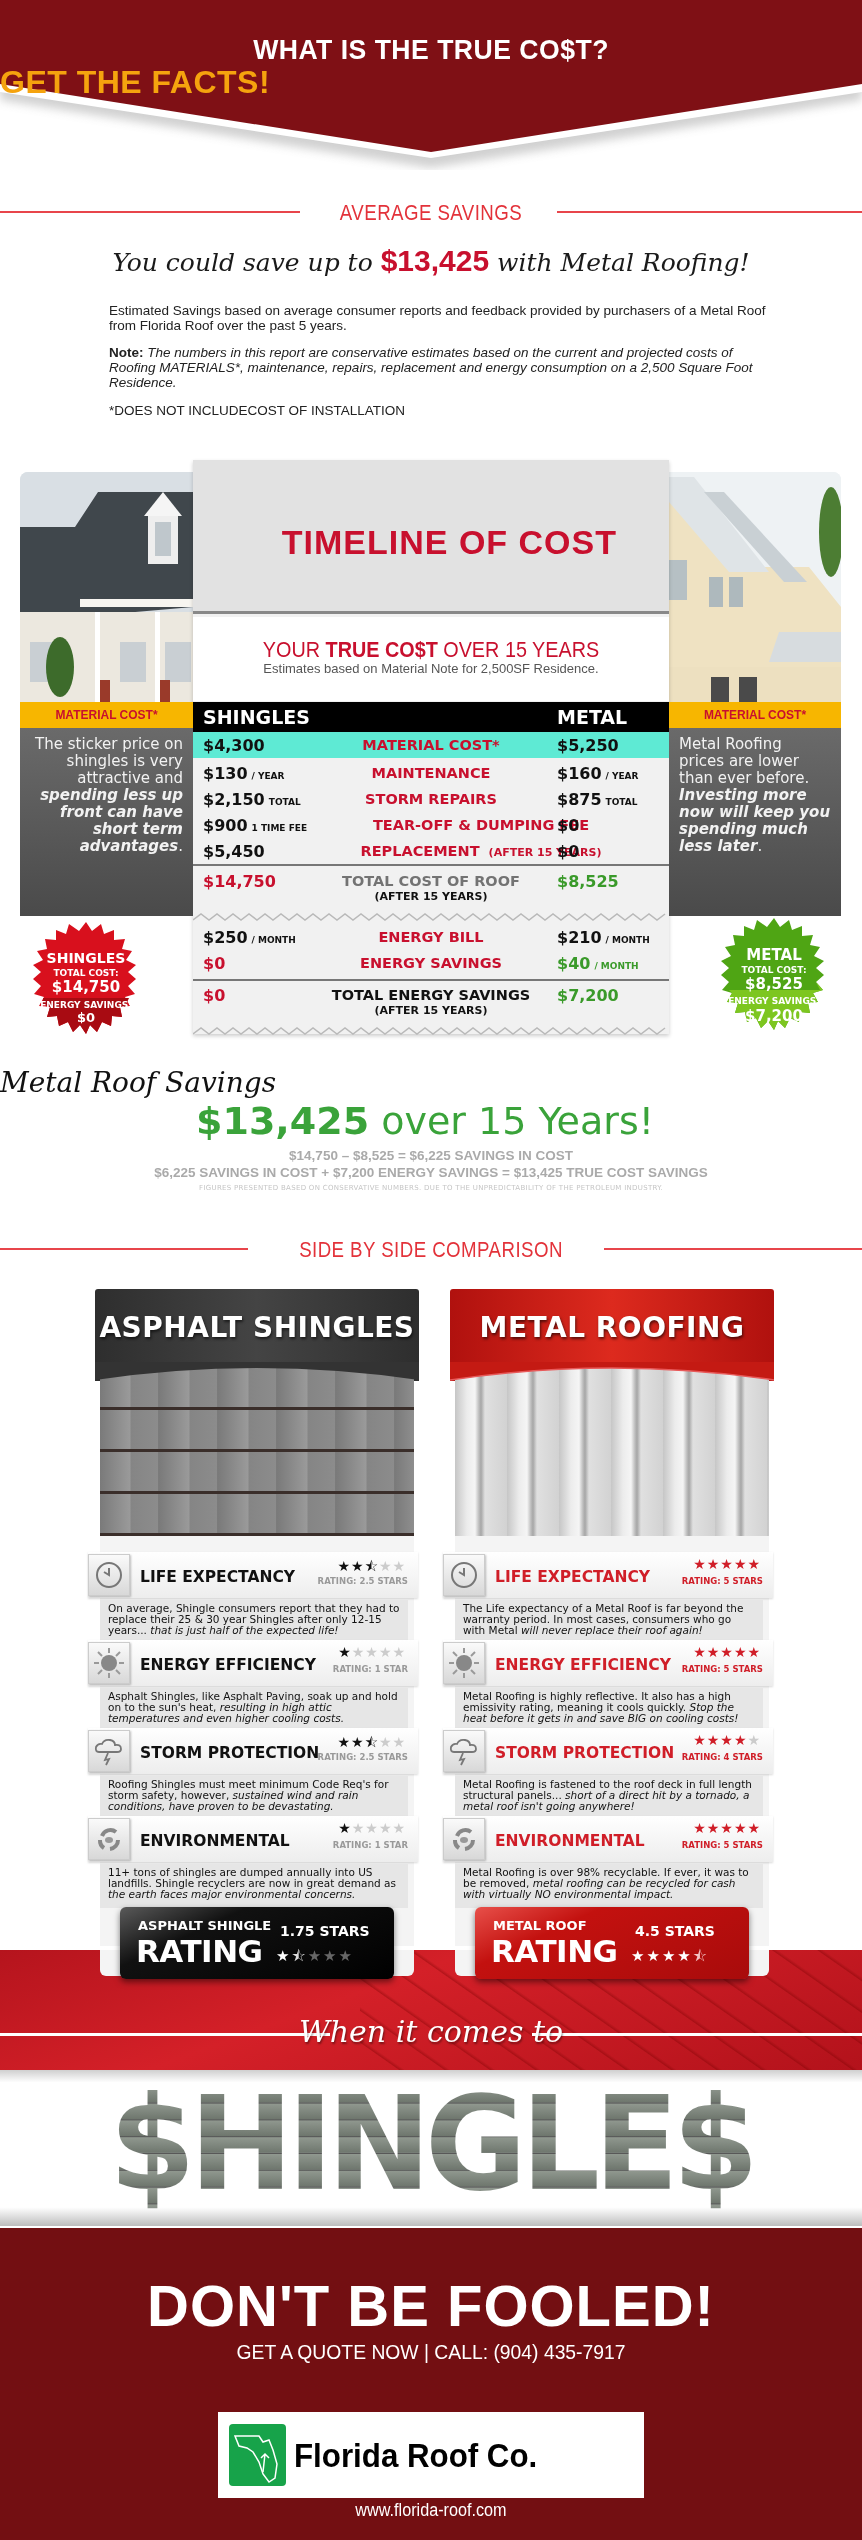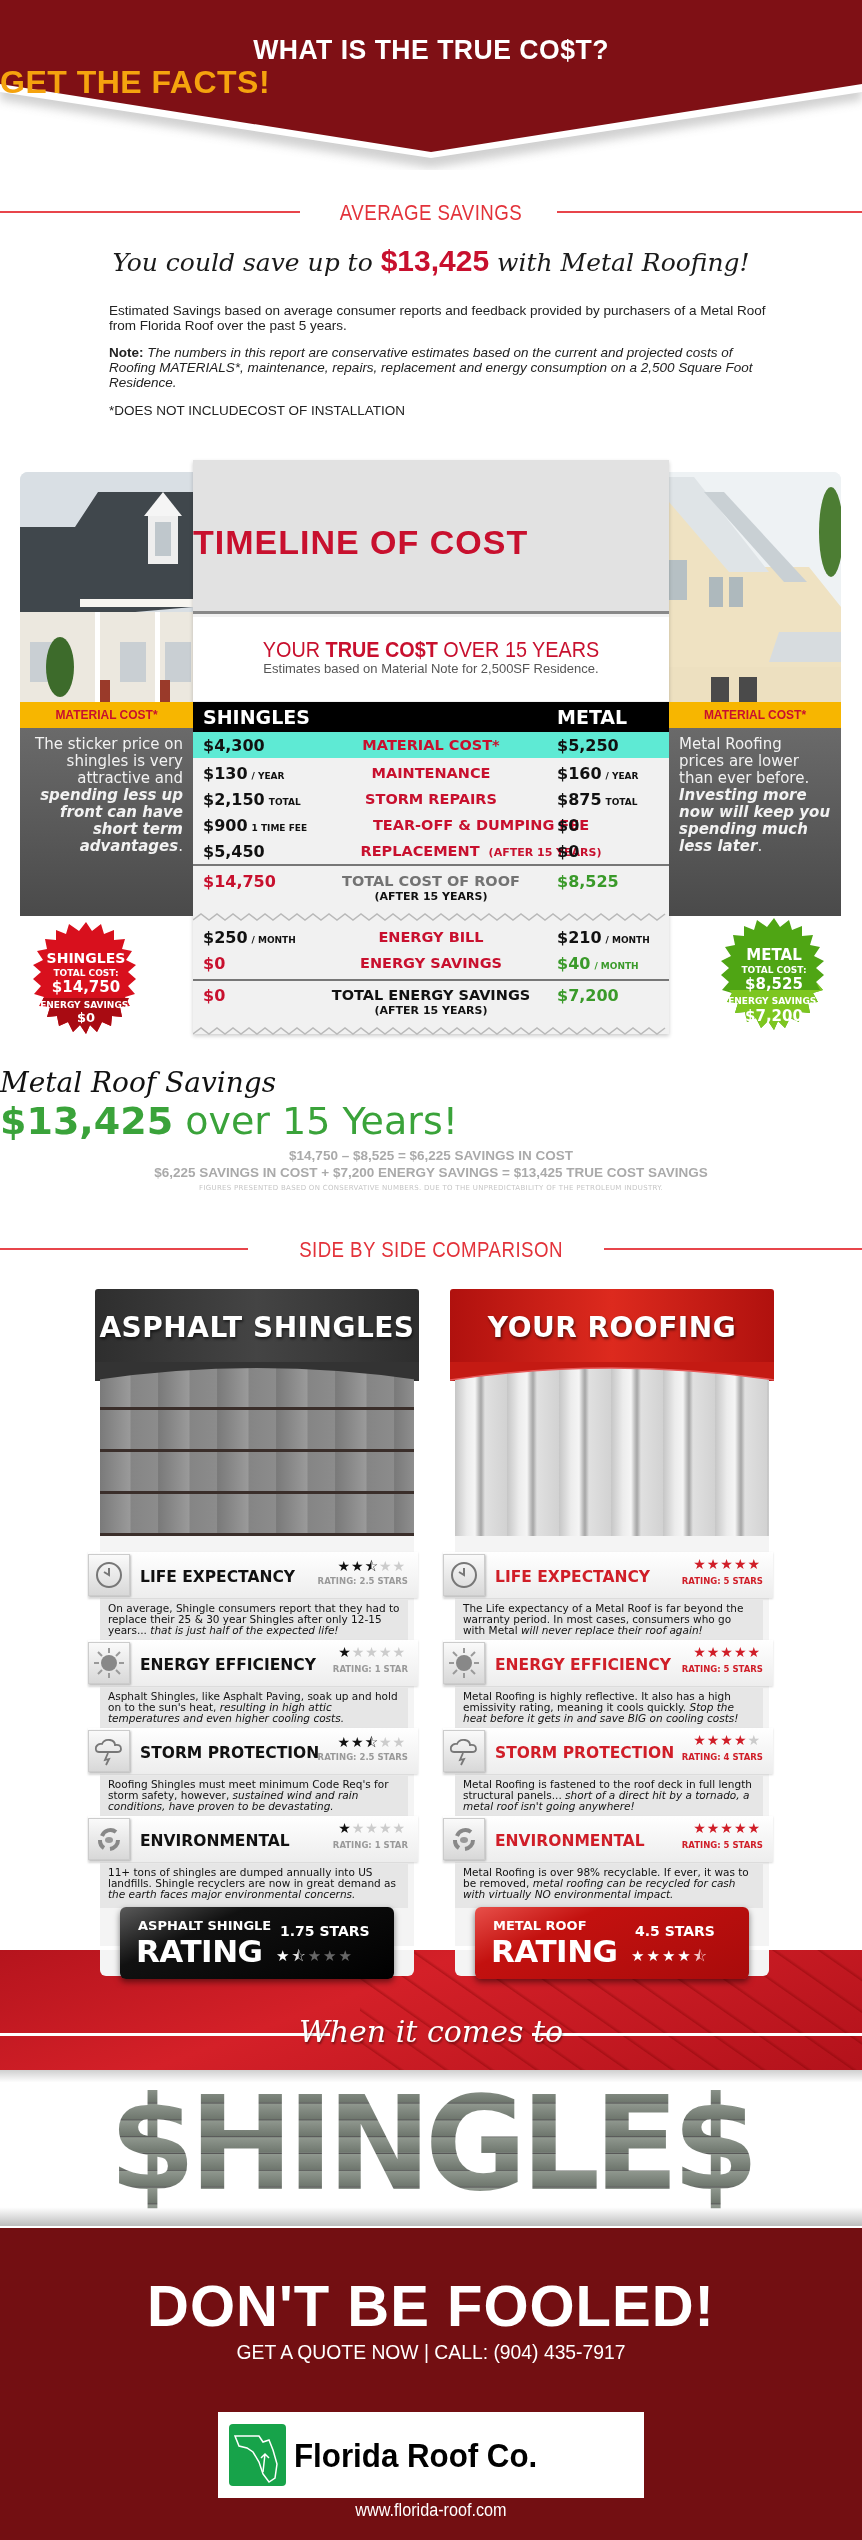--- a/index.html
+++ b/index.html
@@ -15,21 +15,21 @@
 .sec-head .line{position:absolute;top:11px;height:2px;background:#e8454b}
 .sec-head .txt{position:absolute;top:0;width:862px;text-align:center;color:#e3323a;font:22px "Liberation Sans",sans-serif;transform:scaleX(0.85);letter-spacing:0.5px}
 .script{font-family:"DejaVu Serif",serif;font-style:italic}
 #save-line{top:244px;width:862px;text-align:center;font-size:25px;color:#1a1a1a}
 #save-line .amt{color:#c8102e;font:bold 30px "Liberation Sans",sans-serif;font-style:normal}
 .intro{left:109px;width:660px;font:13.5px "Liberation Sans",sans-serif;color:#222;line-height:15px}
 .intro i{font-style:italic}
 
 #tl-center{left:193px;top:460px;width:476px;height:574px;background:#f1f1f1;box-shadow:0 2px 4px rgba(0,0,0,.2)}
 #tl-title-box{left:193px;top:460px;width:476px;height:154px;background:#e2e2e2;border-bottom:3px solid #888}
-#tl-title{top:523px;left:193px;width:424px;text-align:left;color:#c8102e;font:bold 34px "Liberation Sans",sans-serif;letter-spacing:1px}
+#tl-title{top:523px;left:193px;width:424px;text-align:right;color:#c8102e;font:bold 34px "Liberation Sans",sans-serif;letter-spacing:1px}
 #tl-sub-box{left:193px;top:617px;width:476px;height:84px;background:#fff}
 #tl-sub{top:637px;left:193px;width:476px;text-align:center;color:#c8102e;font:22px "Liberation Sans",sans-serif;transform:scaleX(.9)}
 #tl-sub b{font-weight:bold}
 #tl-sub2{top:661px;left:193px;width:476px;text-align:center;color:#555;font:13px "Liberation Sans",sans-serif}
 .house{border-radius:8px 0 0 0;overflow:hidden}
 #house-left{left:20px;top:472px;width:173px;height:230px;background:linear-gradient(#dfe5ea 0,#cfd6dc 30%,#495157 31%,#3d4449 62%,#f0ede6 63%,#e8e3d8 100%)}
 #house-right{left:669px;top:472px;width:172px;height:230px;background:linear-gradient(#eef2f4 0,#d5dce0 20%,#c9cfd3 40%,#efe2c3 41%,#e9dbb8 100%);border-radius:0 8px 0 0}
 .mc-label{height:26px;background:#f7b600;color:#c8102e;font:bold 12px "Liberation Sans",sans-serif;text-align:center;line-height:26px}
 .side-panel{background:linear-gradient(#6a6a6a,#4a4a4a);color:#f2f2f2;font:15px "DejaVu Sans",sans-serif;line-height:17px;padding:8px 10px}
 #row-header{left:193px;top:702px;width:476px;height:30px;background:#000;color:#fff;font:bold 19px "DejaVu Sans",sans-serif}
@@ -42,21 +42,21 @@
 .tl-row .c small{font-size:11px}
 .red{color:#c8102e!important}
 .green{color:#3a9a2a!important}
 .sep{position:absolute;left:193px;width:476px;height:2px;background:#777}
 .zig{position:absolute;left:193px;width:476px;height:10px}
 
 .badge{position:absolute;width:116px;height:116px}
 .badge .t{position:absolute;width:116px;text-align:center;color:#fff;font-weight:bold;font-family:"DejaVu Sans",sans-serif}
 
 #ms-title{top:1066px;width:862px;text-align:left;font-size:28px;color:#111}
-#ms-big{top:1099px;width:850px;color:#3aa33a;font:38px "DejaVu Sans",sans-serif}
+#ms-big{top:1099px;width:850px;text-align:center;color:#3aa33a;font:38px "DejaVu Sans",sans-serif}
 #ms-big b{font-weight:bold}
 .ms-eq{width:862px;text-align:center;color:#aaa;font:bold 13.5px "Liberation Sans",sans-serif}
 #ms-fine{top:1184px;width:862px;text-align:center;color:#c5c5c5;font:7px "DejaVu Sans",sans-serif;letter-spacing:.3px}
 
 .col-head{position:absolute;top:1289px;width:324px;height:92px;color:#fff;font:bold 28px "DejaVu Sans",sans-serif;text-align:center;padding-top:22px;text-shadow:1px 2px 3px rgba(0,0,0,.6);border-radius:3px 3px 0 0;letter-spacing:.5px}
 .tex{position:absolute;top:1364px;width:314px;height:172px;overflow:hidden}
 .tex-shingle{background-color:#8a8a8a;background-image:repeating-linear-gradient(0deg,#3a2e2a 0,#3a2e2a 3px,transparent 3px,transparent 42px),repeating-linear-gradient(90deg,#7a7a7a 0,#9a9a9a 30px,#858585 31px,#8c8c8c 58px,#6a6a6a 59px)}
 .tex-metal{background-color:#d8d8d8;background-image:repeating-linear-gradient(90deg,#c6c6c6 0,#ececec 12px,#f5f5f5 20px,#bcbcbc 24px,#a6a6a6 26px,#e0e0e0 30px,#d2d2d2 52px)}
 .col-body{position:absolute;top:1536px;width:314px;height:410px;background:#f4f4f4}
 .feat{position:absolute;width:330px}
@@ -277,21 +277,21 @@
 <div class="abs ms-eq" style="top:1165px">$6,225 SAVINGS IN COST + $7,200 ENERGY SAVINGS = $13,425 TRUE COST SAVINGS</div>
 <div id="ms-fine" class="abs">FIGURES PRESENTED BASED ON CONSERVATIVE NUMBERS. DUE TO THE UNPREDICTABILITY OF THE PETROLEUM INDUSTRY.</div>
 
 <div class="sec-head" style="top:1237px">
   <div class="line" style="left:0;width:248px"></div>
   <div class="line" style="left:604px;width:258px"></div>
   <div class="txt">SIDE BY SIDE COMPARISON</div>
 </div>
 
 <div class="col-head" style="left:95px;background:linear-gradient(90deg,#2e2e2e,#444 50%,#2e2e2e)">ASPHALT SHINGLES</div>
-<div class="col-head" style="left:450px;background:linear-gradient(90deg,#b0110e,#dd2a1e 50%,#b0110e)">YOUR ROOFING</div>
+<div class="col-head" style="left:450px;background:linear-gradient(90deg,#b0110e,#dd2a1e 50%,#b0110e)">METAL ROOFING</div>
 <div class="tex tex-shingle" style="left:100px"></div>
 <div class="tex tex-metal" style="left:455px"></div>
 <svg class="abs" style="left:95px;top:1362px" width="324" height="22">
     <path d="M0,0 L324,0 L324,18 Q162,-6 0,18 Z" fill="#333"></path>
   </svg>
 <svg class="abs" style="left:450px;top:1362px" width="324" height="22">
     <path d="M0,0 L324,0 L324,18 Q162,-6 0,18 Z" fill="#c41a13"></path>
     <path d="M0,18 Q162,-6 324,18" fill="none" stroke="#e85a5a" stroke-width="1.5"></path>
   </svg>
 

